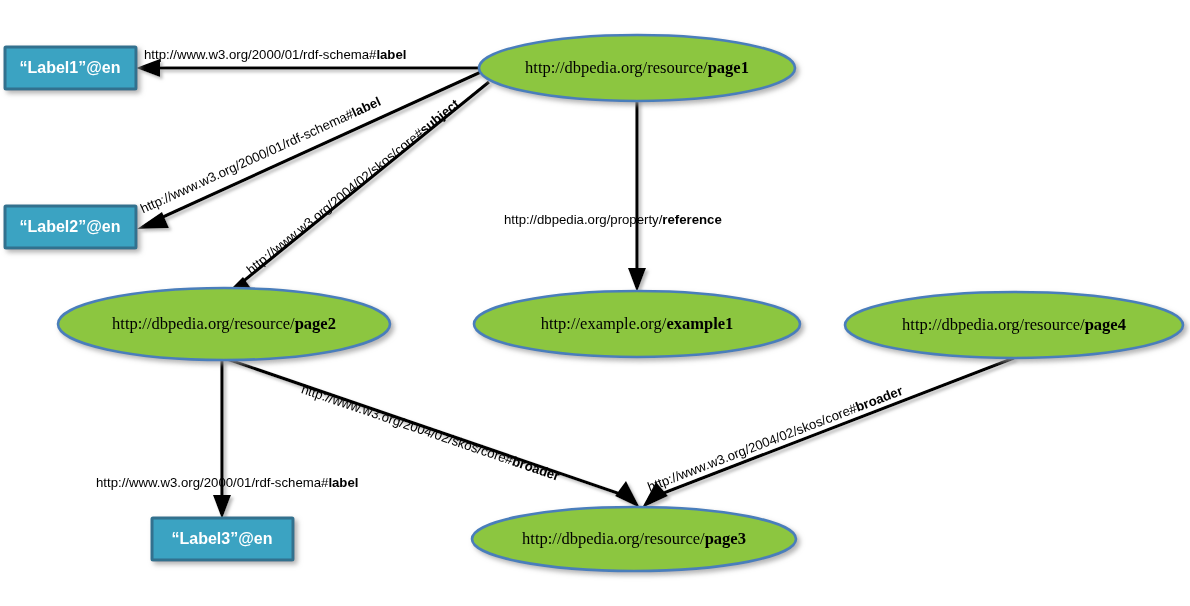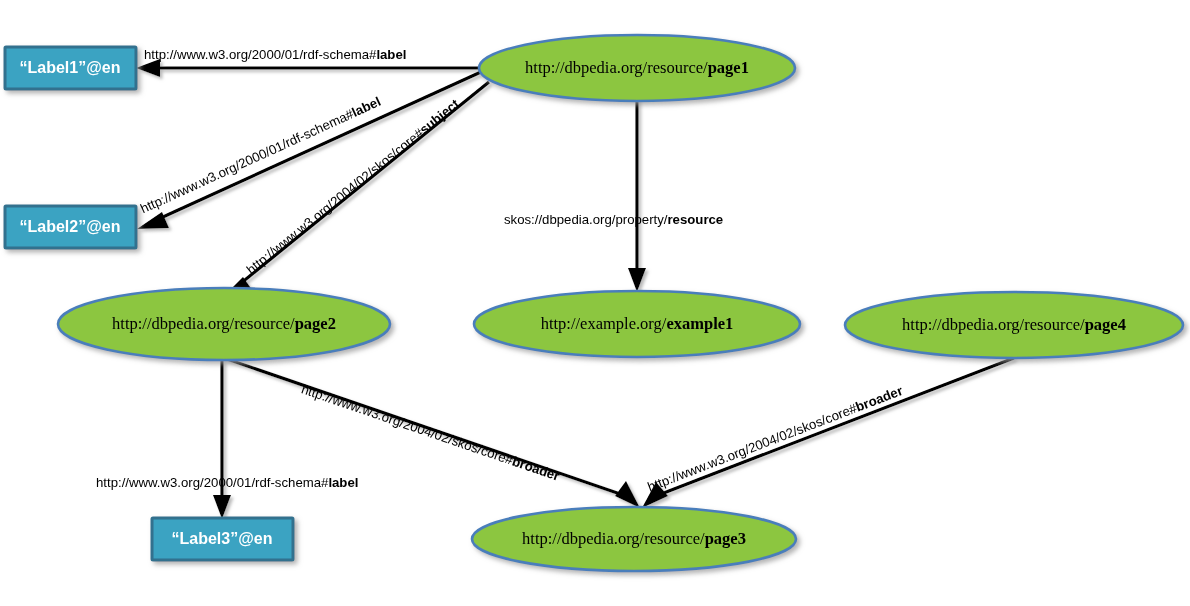--- a/index.html
+++ b/index.html
@@ -183,21 +183,21 @@
 
   <div class="edge-label-wrap" style="left:141px; top:200px; transform:rotate(-24.5deg);">
     <span class="edge-label"><span>http://www.w3.org/2000/01/rdf-schema#</span><b>label</b></span>
   </div>
 
   <div class="edge-label-wrap" style="left:248px; top:262px; transform:rotate(-39deg);">
     <span class="edge-label"><span>http://www.w3.org/2004/02/skos/core#</span><b>subject</b></span>
   </div>
 
   <div class="edge-label-wrap" style="left:504px; top:210px; transform:rotate(0deg);">
-    <span class="edge-label"><span>skos://dbpedia.org/property/</span><b>resource</b></span>
+    <span class="edge-label"><span>http://dbpedia.org/property/</span><b>reference</b></span>
   </div>
 
   <div class="edge-label-wrap" style="left:96px; top:473px; transform:rotate(0deg);">
     <span class="edge-label"><span>http://www.w3.org/2000/01/rdf-schema#</span><b>label</b></span>
   </div>
 
   <div class="edge-label-wrap" style="left:302px; top:379px; transform:rotate(18.9deg);">
     <span class="edge-label"><span>http://www.w3.org/2004/02/skos/core#</span><b>broader</b></span>
   </div>
 

